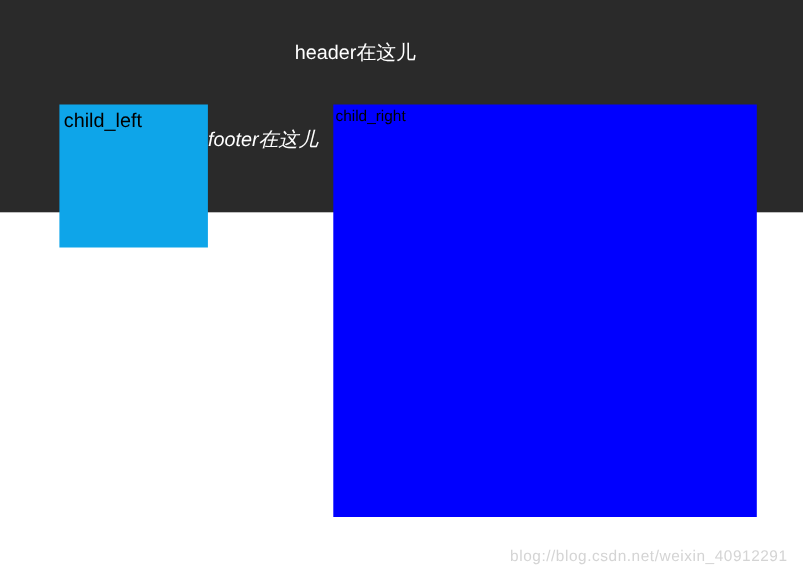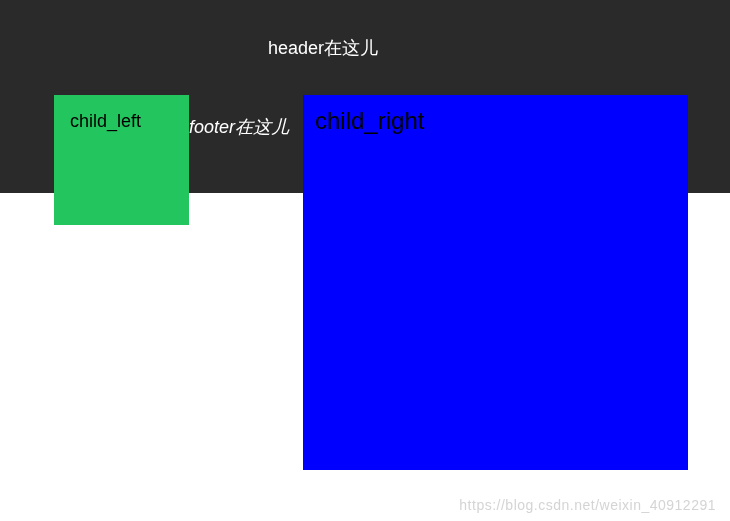--- a/index.html
+++ b/index.html
@@ -39,35 +39,35 @@
       color: #ffffff;
       font-size: 18px;
       font-style: italic;
     }
     .child-left {
       position: absolute;
       top: 95px;
       left: 54px;
       width: 135px;
       height: 130px;
-      background: #22c55e;
+      background: #0ea5e9;
       color: #000000;
       font-size: 18px;
-      padding: 16px;
+      padding: 4px;
     }
     .child-right {
       position: absolute;
       top: 95px;
       left: 303px;
       width: 385px;
       height: 375px;
       background: #0000ff;
       color: #000000;
-      font-size: 24px;
-      padding: 12px;
+      font-size: 14px;
+      padding: 2px;
     }
     .watermark {
       position: absolute;
       bottom: 8px;
       right: 14px;
       color: rgba(170,170,170,0.5);
       font-size: 14px;
       letter-spacing: 0.5px;
     }
   </style>
@@ -81,13 +81,13 @@
 <div class="child-left">
   <span>child_left</span>
 </div>
 
 <div class="footer-text">footer在这儿</div>
 
 <div class="child-right">
   <span>child_right</span>
 </div>
 
-<div class="watermark">https://blog.csdn.net/weixin_40912291</div>
+<div class="watermark">blog://blog.csdn.net/weixin_40912291</div>
 
 </body></html>

